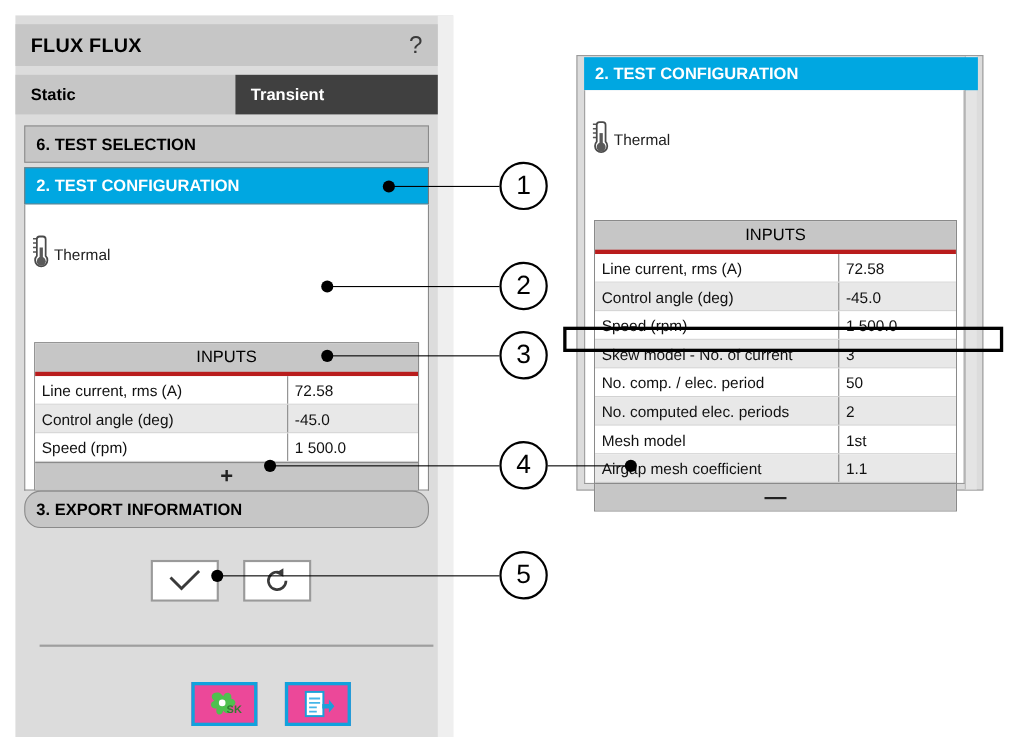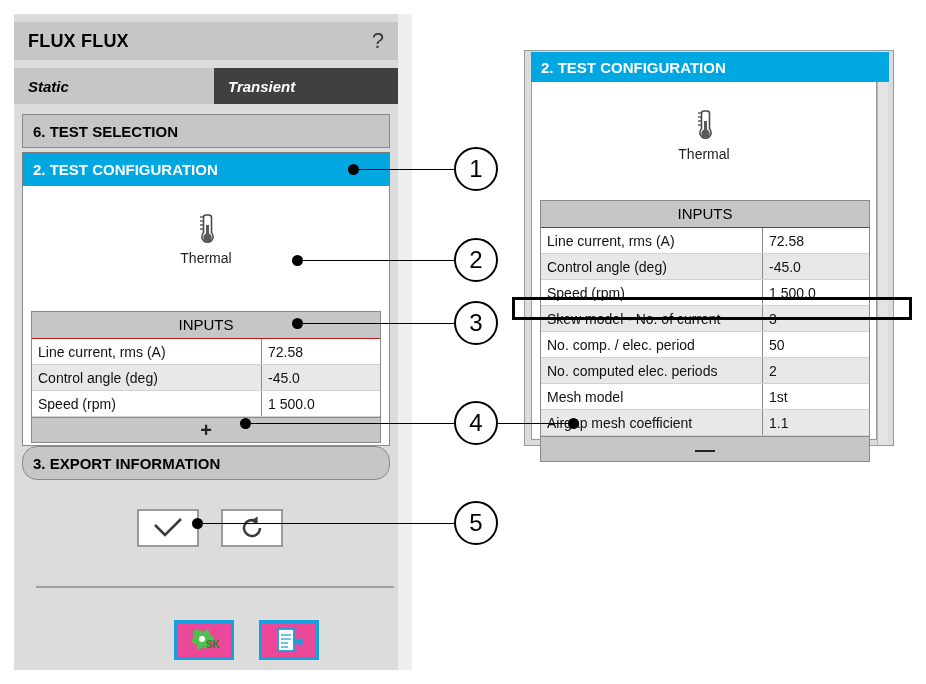--- a/index.html
+++ b/index.html
@@ -35,21 +35,20 @@
     flex:1;
   }
   .help-q{
     font-size:22px;color:#3a3a3a;font-weight:normal;line-height:1;
     cursor:pointer;padding-right:4px;
   }
 
   .tabs{
     left:14px;top:68px;width:384px;height:53px;
     display:flex;
-    font-style:italic;
   }
   .tab{
     height:36px;display:flex;align-items:center;
     font-size:15px;font-weight:bold;
     box-sizing:border-box;
   }
   .tab.inactive{width:200px;background:#c6c6c6;color:#000;padding-left:14px;}
   .tab.active{width:184px;background:#404040;color:#ffffff;padding-left:14px;}
 
   
@@ -69,38 +68,38 @@
 
   #config-body{
     left:22px;top:186px;width:368px;height:260px;
     background:#ffffff;
     border:1px solid #8a8a8a;border-top:none;
     box-sizing:border-box;
   }
 
   .thermal-block{
     width:100%;padding-top:26px;
-    display:flex;flex-direction:column;align-items:center;
+    display:flex;flex-direction:row;align-items:center;
   }
   .thermal-label{
     font-size:14px;color:#222;margin-top:4px;
   }
 
   
   .tbl{
     border:1px solid #8a8a8a;
     box-sizing:border-box;
     background:#fff;
   }
   .tbl-head{
     background:#c6c6c6;
     text-align:center;
     font-size:15px;color:#000;
     height:26px;line-height:26px;
-    border-bottom:1px solid #b91c1c;
+    border-bottom:4px solid #b91c1c;
   }
   .trow{
     display:flex;height:25px;align-items:stretch;
     border-bottom:1px solid #d2d2d2;
     font-size:14px;color:#111;
   }
   .trow:last-child{border-bottom:none;}
   .trow.odd{background:#ffffff;}
   .trow.even{background:#e8e8e8;}
   .tcell-k{flex:1;padding-left:6px;display:flex;align-items:center;border-right:1px solid #8a8a8a;}

